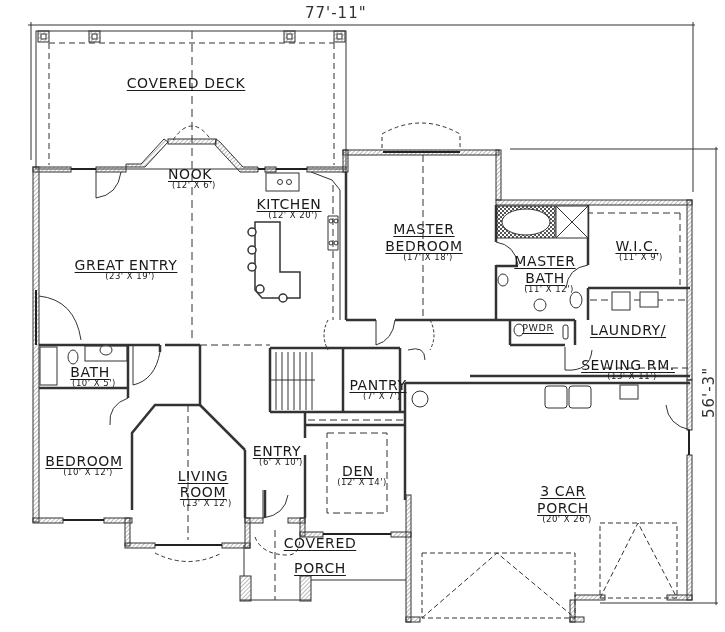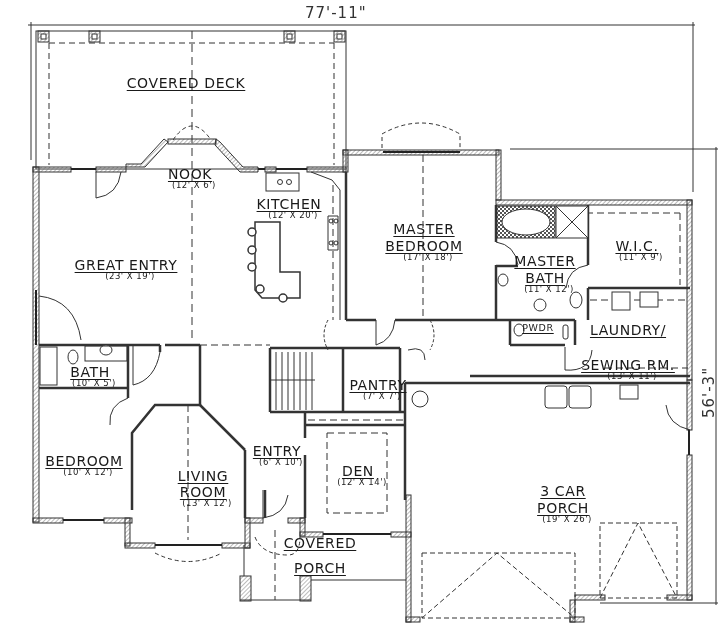--- a/index.html
+++ b/index.html
@@ -350,19 +350,19 @@
 </div>
 
 <div class="lbl" style="left:358px; top:464px;">
   <span class="nm">DEN</span>
   <span class="dm">(12' X 14')</span>
 </div>
 
 <div class="lbl" style="left:563px; top:484px;">
   <span class="nm">3 CAR</span>
   <span class="nm" style="margin-top:3px;">PORCH</span>
-  <span class="dm">(19' X 26')</span>
+  <span class="dm">(20' X 26')</span>
 </div>
 
 <div class="lbl" style="left:320px; top:536px;">
   <span class="nm">COVERED</span>
   <span class="nm" style="margin-top:11px;">PORCH</span>
 </div>
 
 </body></html>

